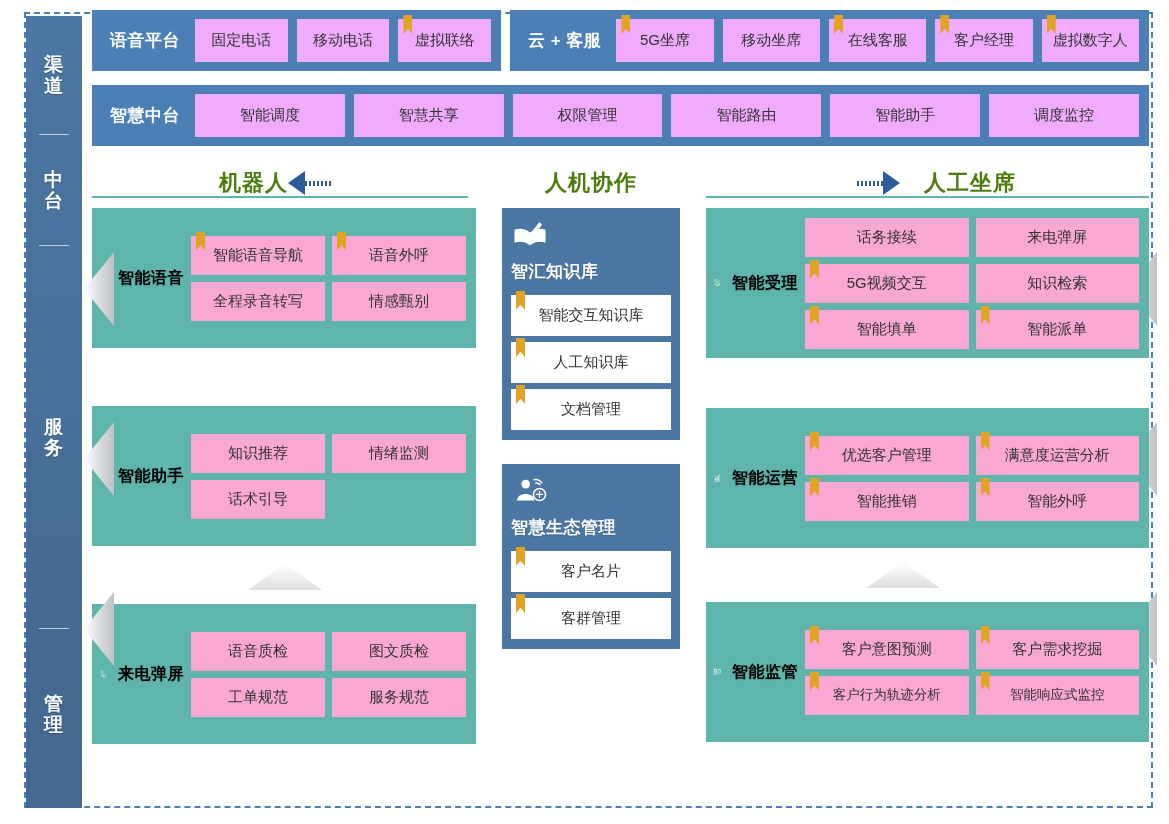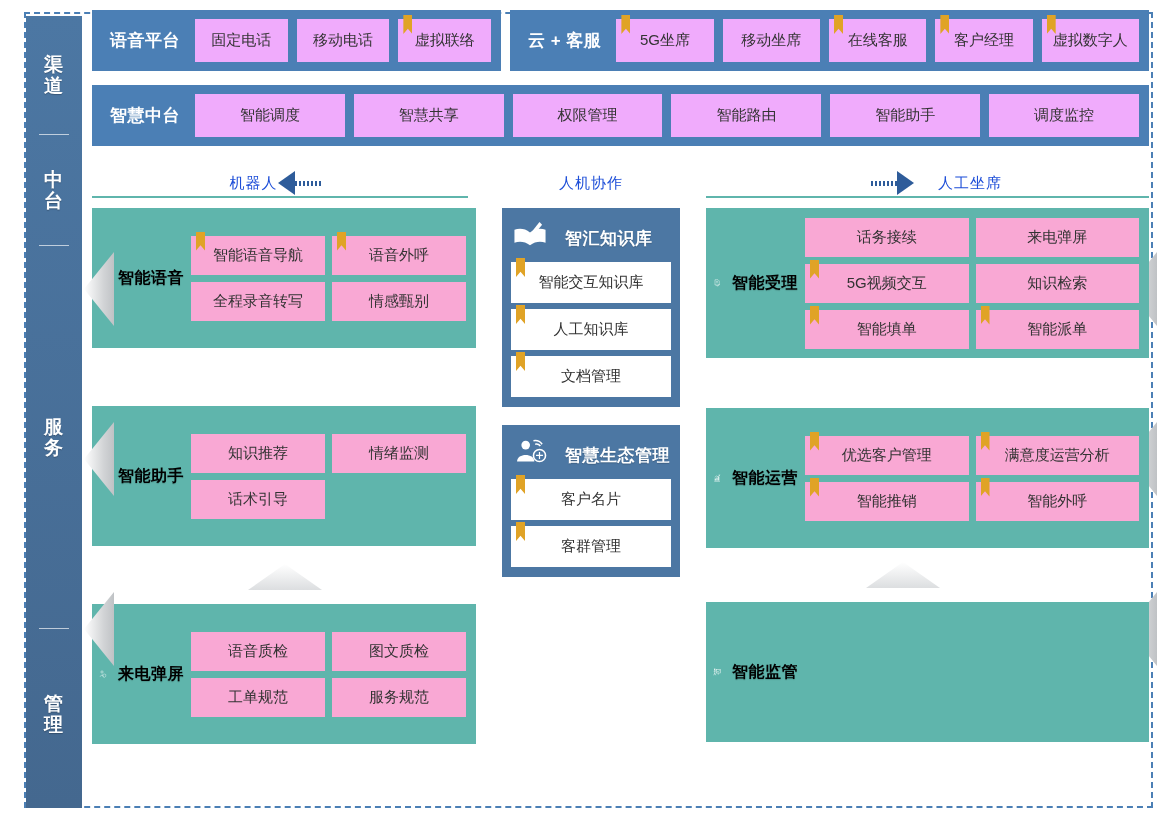--- a/index.html
+++ b/index.html
@@ -105,21 +105,21 @@
   .headrow {
     display: flex; align-items: center;
     height: 50px;
     margin-top: 12px;
   }
   .head-col { display: flex; align-items: center; justify-content: center; }
   .head-left  { flex: 0 0 384px; }
   .head-mid   { flex: 0 0 230px; }
   .head-right { flex: 1; }
   .head-label {
-    font-size: 15px; font-weight: normal; color: #1d4ed8;
+    font-size: 22px; font-weight: bold; color: #4d7c0f;
     letter-spacing: 1px;
   }
   .arrow-wrap { display: flex; align-items: center; }
   .tri-left {
     width: 0; height: 0;
     border-top: 12px solid transparent;
     border-bottom: 12px solid transparent;
     border-right: 17px solid #2E5C9A;
   }
   .tri-right {
@@ -196,38 +196,38 @@
   .spacer-r1 { height: 22px; }
   .spacer-r2 { height: 26px; }
 
   
   .bluecard {
     background: #4C77A3;
     padding: 8px 9px 10px;
     display: flex; flex-direction: column; gap: 6px;
   }
   .bc-head {
-    display: flex; flex-direction: row; align-items: flex-end;
-    color: #ffffff; gap: 16px; padding: 4px 0 6px;
+    display: flex; flex-direction: column; align-items: flex-start;
+    color: #ffffff; gap: 10px; padding: 4px 0 6px;
   }
   .bc-head .b-icon { width: 38px; height: 30px; }
   .bc-head .b-label {
     font-size: 17px; font-weight: bold; letter-spacing: .5px;
     text-shadow: 0 1px 1px rgba(0,0,0,.2);
   }
   .bc-item {
     position: relative;
     background: #ffffff; color: #333;
     font-size: 15px;
     text-align: center;
     padding: 11px 4px;
     white-space: nowrap;
   }
   .bluecard-kb { flex: 0 0 auto; }
-  .bluecard-eco { flex: 0 0 auto; margin-top: 4px; }
+  .bluecard-eco { flex: 0 0 auto; margin-top: 10px; }
 
   
   .chev {
     position: absolute;
     width: 30px; height: 74px;
     pointer-events: none;
   }
   .chev.left-point {
     background: linear-gradient(90deg,#ffffff 0%, #d2d4d6 65%, #bfc2c5 100%);
     clip-path: polygon(100% 0, 100% 100%, 0 50%);
@@ -493,19 +493,25 @@
                 <line x1="11" y1="12" x2="11" y2="24" stroke="#fff" stroke-width="2"></line>
                 <line x1="11" y1="24" x2="7" y2="33" stroke="#fff" stroke-width="2"></line>
                 <line x1="11" y1="24" x2="15" y2="33" stroke="#fff" stroke-width="2"></line>
                 <line x1="7" y1="17" x2="17" y2="15" stroke="#fff" stroke-width="2"></line>
                 <rect x="17" y="10" width="16" height="14" fill="none" stroke="#fff" stroke-width="1.8"></rect>
                 <polyline points="20,20 24,16 27,18 31,13" fill="none" stroke="#fff" stroke-width="1.6"></polyline>
                 <line x1="25" y1="24" x2="25" y2="31" stroke="#fff" stroke-width="1.8"></line>
               </svg>
               <div class="m-label">智能监管</div>
             </div>
+            <div class="mod-grid g2x2">
+              <div class="cell bm">客户意图预测</div>
+              <div class="cell bm">客户需求挖掘</div>
+              <div class="cell bm sm">客户行为轨迹分析</div>
+              <div class="cell bm sm">智能响应式监控</div>
+            </div>
           </div>
         </div>
 
       </div>
     </div>
   </div>
 </div>
 
 </body></html>

